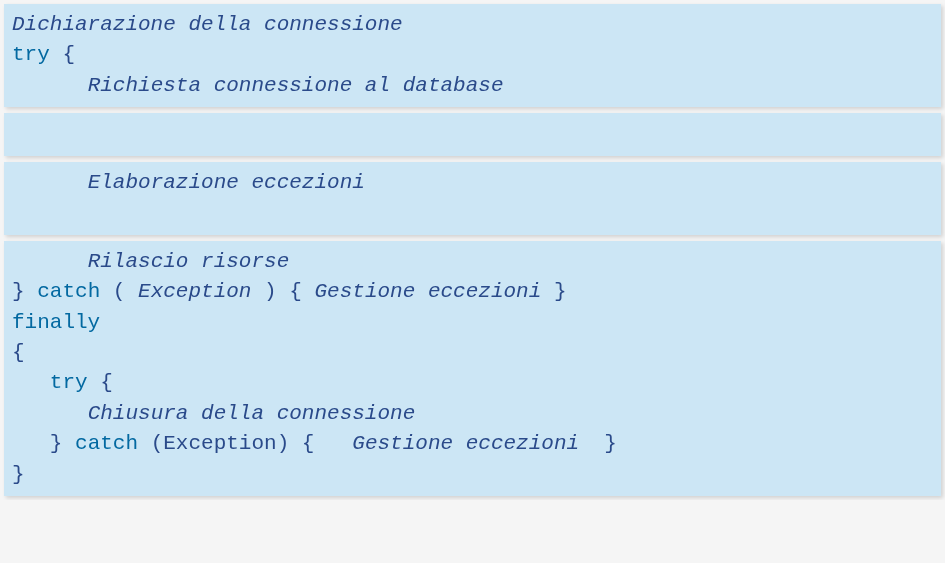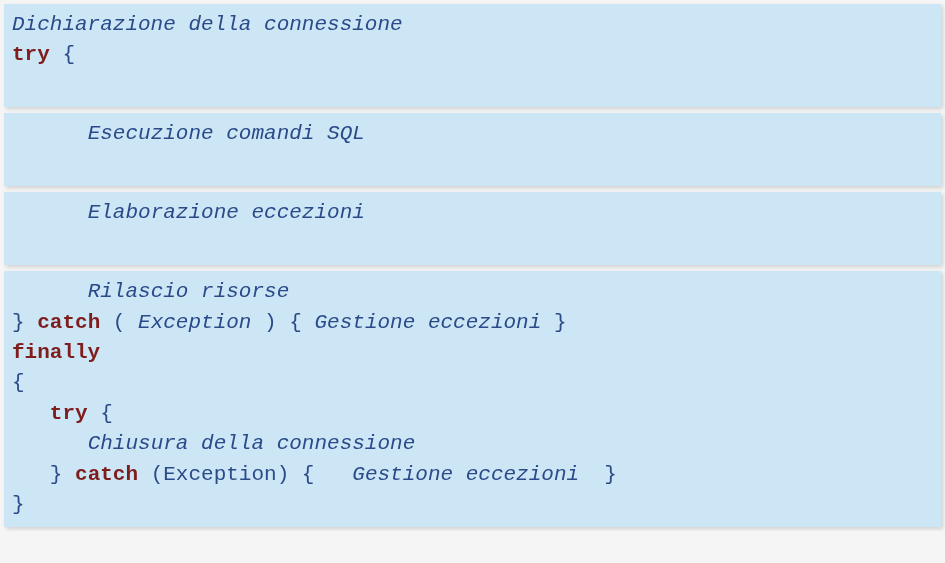--- a/index.html
+++ b/index.html
@@ -21,43 +21,43 @@
       color: #2a4a8a;
     }
     .code-block + .code-block {
       margin-top: 6px;
     }
     pre {
       white-space: pre;
       font-family: inherit;
     }
     .kw {
-      color: #7f1d1d;
-      font-weight: bold;
+      color: #0369a1;
+      font-weight: normal;
     }
     .comment {
       font-style: italic;
       color: #2a4a8a;
     }
     .plain {
       color: #2a4a8a;
     }
     .line {
       display: block;
     }
   </style>
 </head>
 <body>
 
 <div id="container">
     <div class="code-block">
-      <pre><span class="line"><span class="comment">Dichiarazione della connessione</span></span><span class="line"><span class="kw">try</span><span class="plain"> {</span></span><span class="line"><span>      </span></span></pre>
+      <pre><span class="line"><span class="comment">Dichiarazione della connessione</span></span><span class="line"><span class="kw">try</span><span class="plain"> {</span></span><span class="line"><span>      </span><span class="comment">Richiesta connessione al database</span></span></pre>
     </div>
     <div class="code-block">
-      <pre><span class="line"><span>      </span><span class="comment">Esecuzione comandi SQL</span></span><span class="line"><span class="plain"> </span></span></pre>
+      <pre><span class="line"><span class="plain"> </span></span></pre>
     </div>
     <div class="code-block">
       <pre><span class="line"><span>      </span><span class="comment">Elaborazione eccezioni</span></span><span class="line"><span class="plain"> </span></span></pre>
     </div>
     <div class="code-block">
       <pre><span class="line"><span>      </span><span class="comment">Rilascio risorse</span></span><span class="line"><span class="plain">} </span><span class="kw">catch</span><span class="plain"> ( </span><span class="comment">Exception</span><span class="plain"> ) { </span><span class="comment">Gestione eccezioni</span><span class="plain"> }</span></span><span class="line"><span class="kw">finally</span></span><span class="line"><span class="plain">{</span></span><span class="line"><span>   </span><span class="kw">try</span><span class="plain"> {</span></span><span class="line"><span>      </span><span class="comment">Chiusura della connessione</span></span><span class="line"><span>   </span><span class="plain">} </span><span class="kw">catch</span><span class="plain"> (Exception) {   </span><span class="comment">Gestione eccezioni</span><span class="plain">  }</span></span><span class="line"><span class="plain">}</span></span></pre>
     </div>
   </div>
 
 </body></html>

